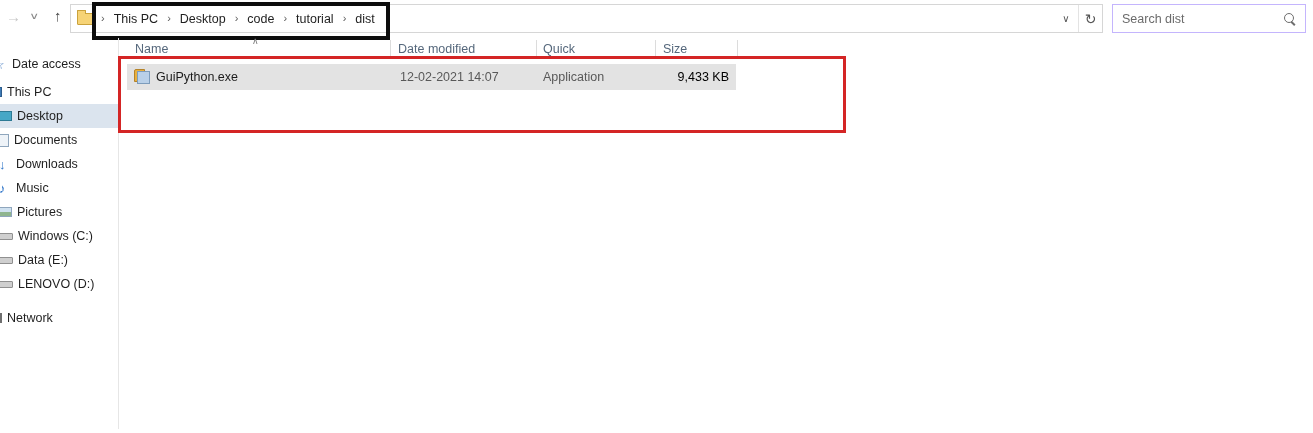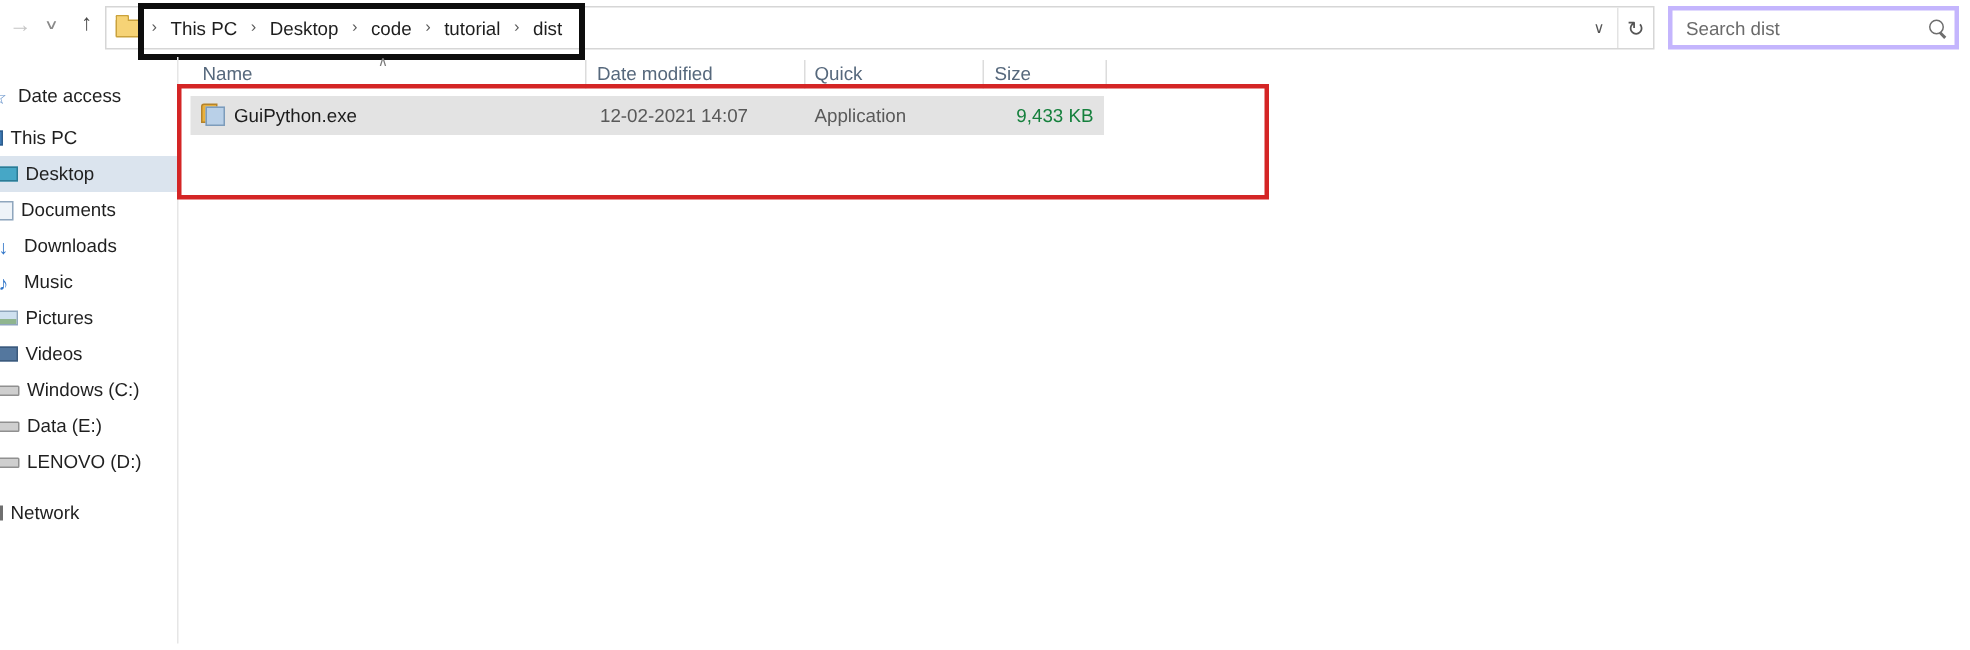--- a/index.html
+++ b/index.html
@@ -38,21 +38,21 @@
   .addr-spacer { flex: 1 1 auto; }
   .addr-btn {
     width: 24px; height: 27px; display: flex; align-items: center; justify-content: center;
     color: #555; flex: 0 0 auto;
   }
   #addr-dropdown { font-size: 10px; }
   #addr-refresh { font-size: 14px; border-left: 1px solid #e3e3e3; }
 
   #search-box {
     position: absolute; left: 1112px; top: 4px; width: 194px; height: 29px;
-    background: #fff; border: 3px solid #c4b5fd; display: flex; align-items: center;
+    background: #fff; border: 1px solid #c4b5fd; display: flex; align-items: center;
   }
   #search-input {
     flex: 1 1 auto; border: none; outline: none; height: 100%;
     font-family: "Liberation Sans", sans-serif; font-size: 12.5px;
     color: #555; padding-left: 9px; background: transparent;
   }
   #search-input::placeholder { color: #6b6b6b; opacity: 1; }
   .magnifier {
     position: relative; width: 14px; height: 14px; margin-right: 9px; flex: 0 0 auto;
   }
@@ -109,21 +109,21 @@
     content: ""; position: absolute; left: 0; top: 0; width: 9px; height: 11px;
     background: #e9b03c; border: 1px solid #b5832a; border-radius: 2px 0 0 0;
   }
   .exe-icon::after {
     content: ""; position: absolute; right: 0; bottom: 0; width: 11px; height: 11px;
     background: #b9d0e8; border: 1px solid #7d9cbb;
   }
   #cell-name { left: 29px; color: #1c1c1c; }
   #cell-date { left: 273px; color: #595959; }
   #cell-type { left: 416px; color: #595959; }
-  #cell-size { right: 7px; color: #15803d; }
+  #cell-size { right: 7px; color: #000000; }
 
   
   #annotation-black {
     position: absolute; left: 92px; top: 2px; width: 298px; height: 38px;
     border: 4px solid #0d0d0d; pointer-events: none;
   }
   #annotation-red {
     position: absolute; left: 118px; top: 56px; width: 728px; height: 77px;
     border: 3px solid #d42525; pointer-events: none;
   }
@@ -186,24 +186,20 @@
       <span class="si si-down cut1">↓</span>
       <span class="sb-label">Downloads</span>
     </div>
     <div class="sb-item">
       <span class="si si-note cut1">♪</span>
       <span class="sb-label">Music</span>
     </div>
     <div class="sb-item">
       <span class="si si-pic cut1"></span>
       <span class="sb-label">Pictures</span>
-    </div>
-    <div class="sb-item">
-      <span class="si si-film cut1"></span>
-      <span class="sb-label">Videos</span>
     </div>
     <div class="sb-item">
       <span class="si si-drive cut1"></span>
       <span class="sb-label">Windows (C:)</span>
     </div>
     <div class="sb-item">
       <span class="si si-drive cut1"></span>
       <span class="sb-label">Data (E:)</span>
     </div>
     <div class="sb-item">

